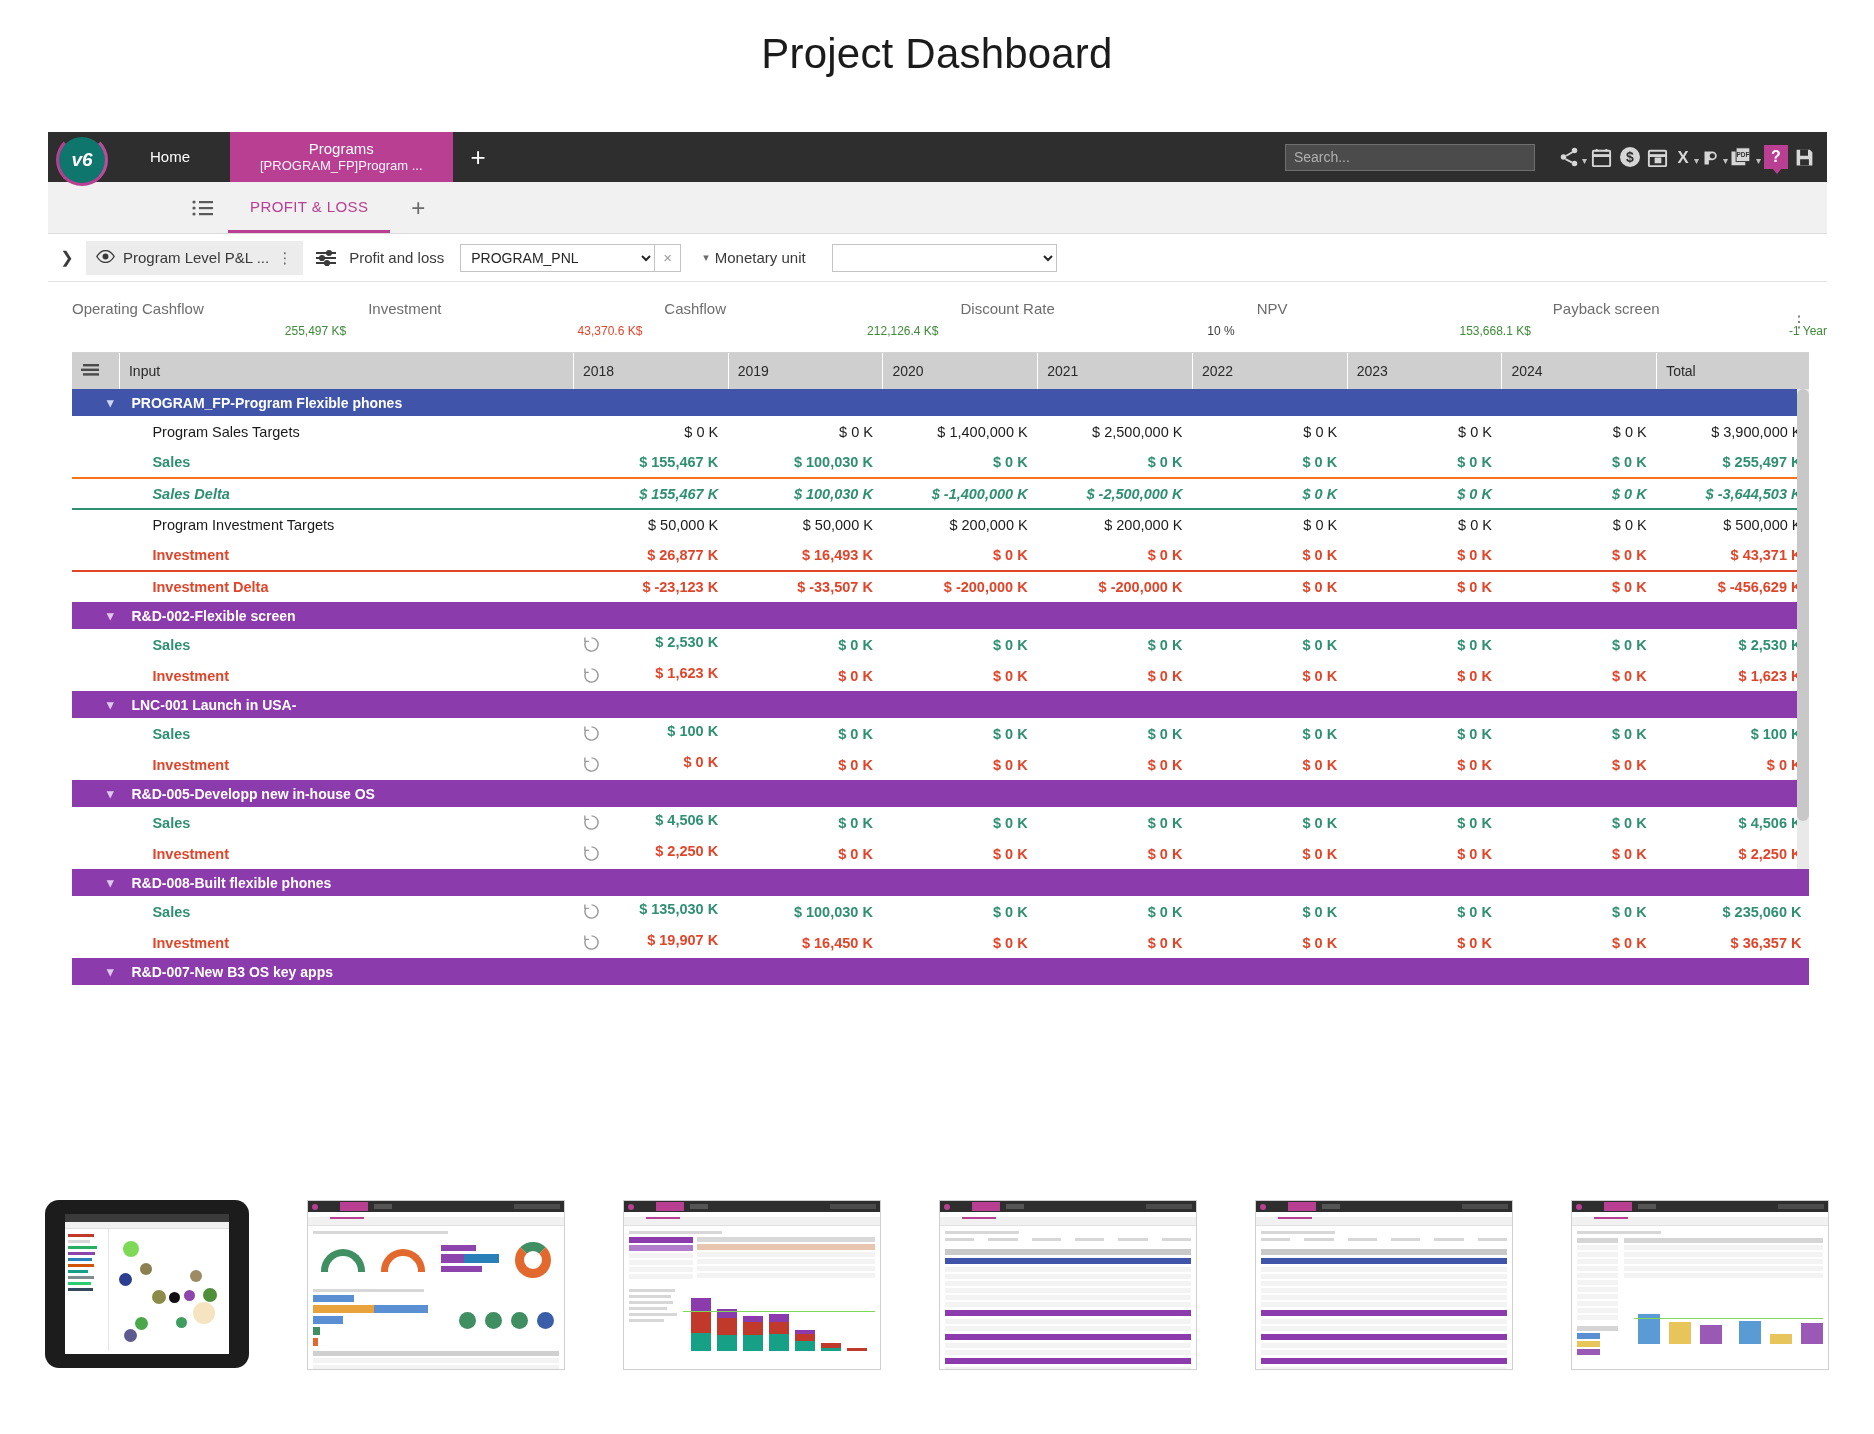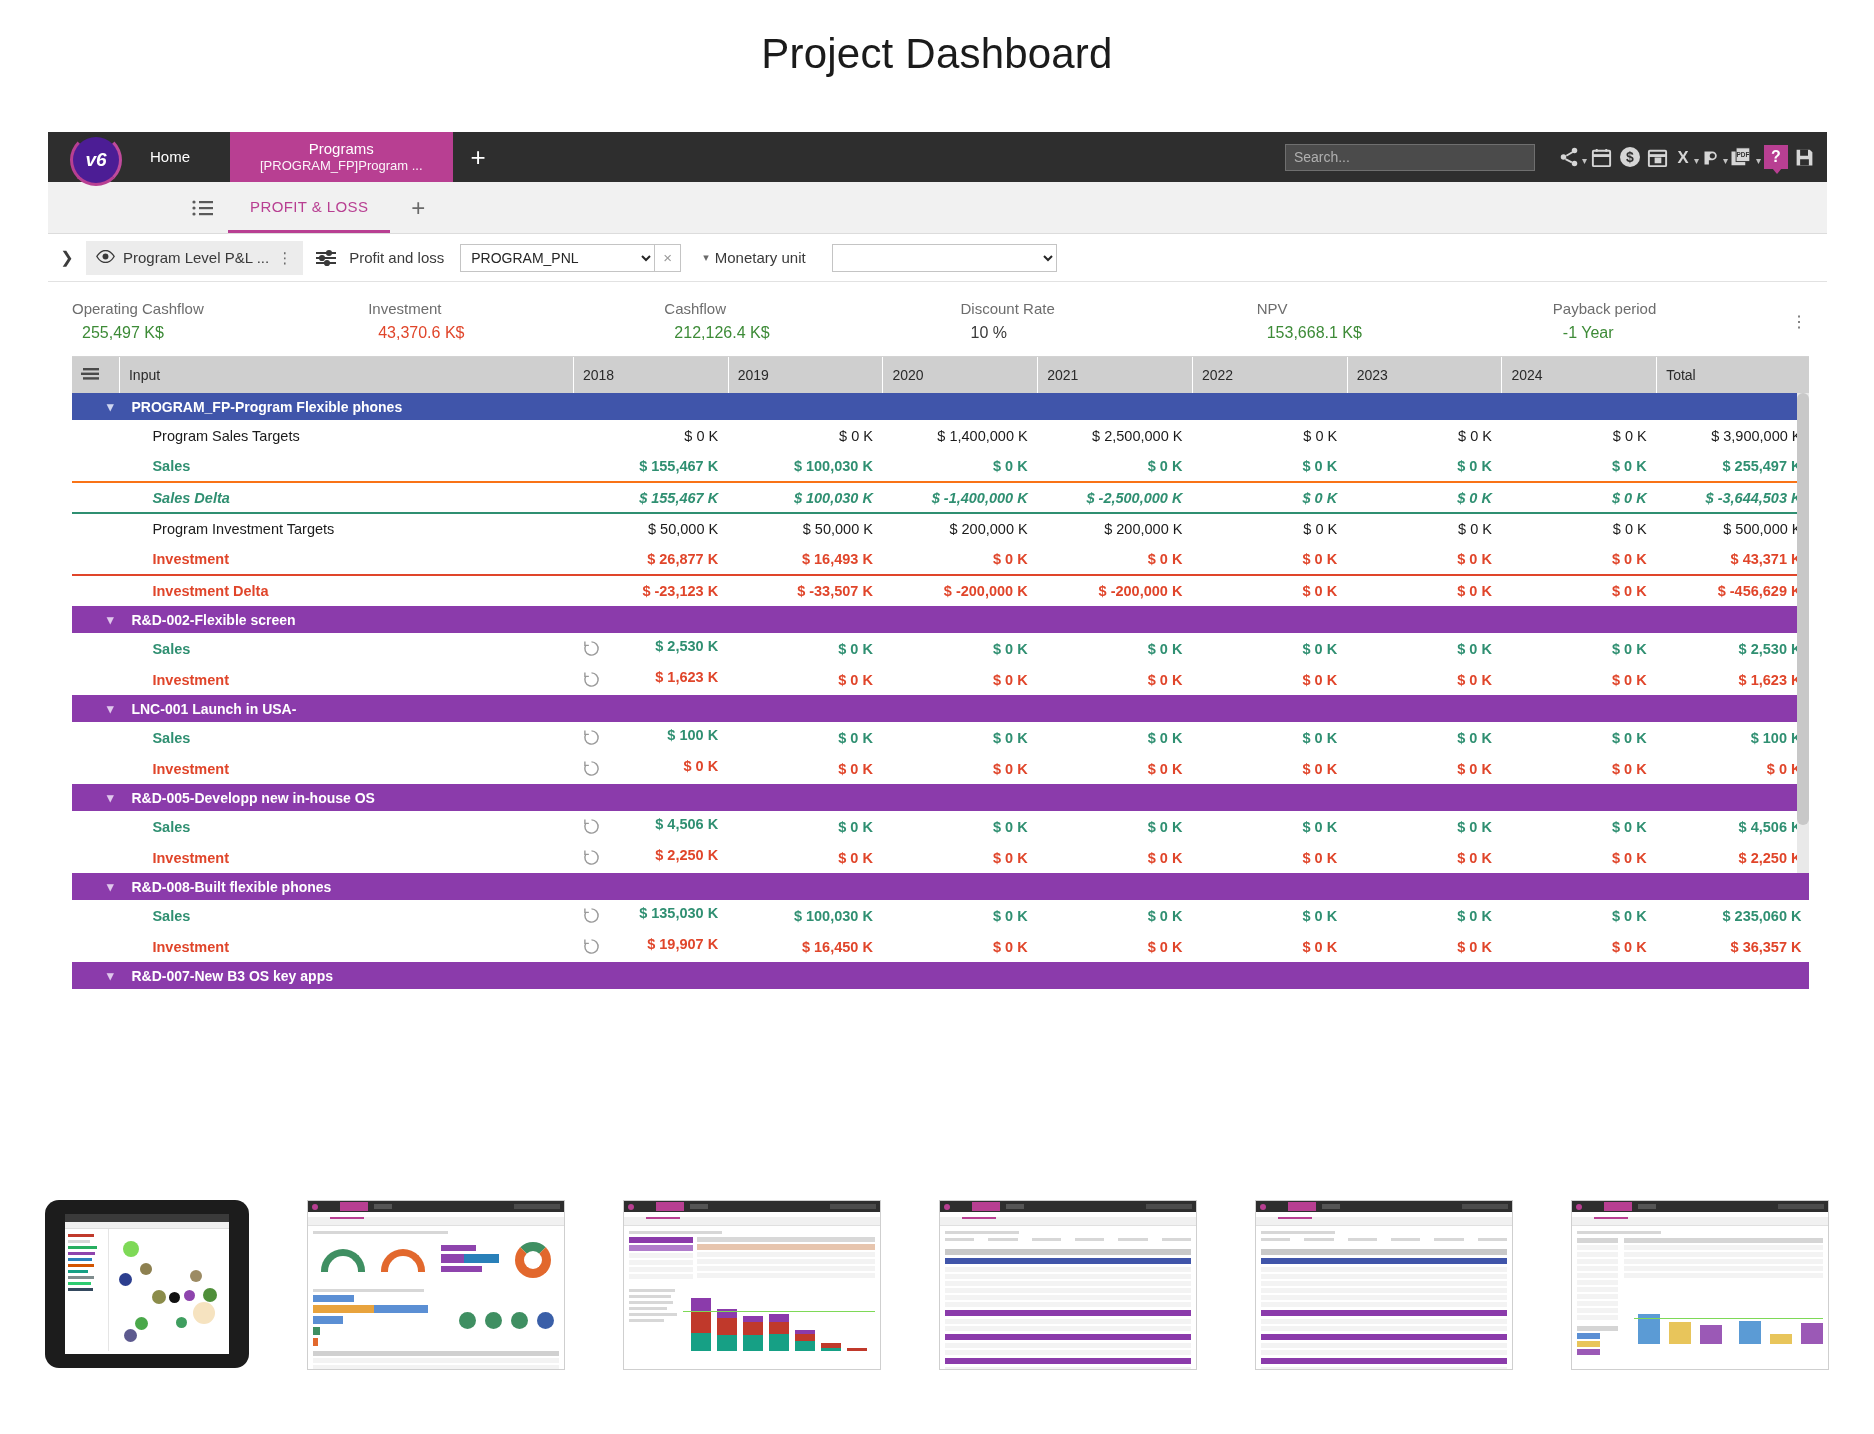--- a/index.html
+++ b/index.html
@@ -36,24 +36,24 @@
     height: 50px;
     background: #2e2e2e;
     display: flex;
     align-items: stretch;
   }
   .logo-wrap {
     width: 62px; position: relative; flex: 0 0 62px;
   }
   .logo-circle {
     position: absolute;
-    left: 22px; top: 2px;
+    left: 8px; top: 2px;
     width: 52px; height: 52px;
     border-radius: 50%;
-    background: #4c1d95;
+    background: #0f766e;
     border: 3px solid #b83f92;
     border-top-color: #2e2e2e;
     border-right-color: #c04a9c;
     display: flex; align-items: center; justify-content: center;
     color: #ffffff;
     font-size: 19px; font-weight: 700; font-style: italic;
     z-index: 4;
   }
   .nav-tab {
     display: flex; flex-direction: column;
@@ -187,21 +187,21 @@
 
   
   .kpis {
     display: flex;
     padding: 18px 0 14px 0;
     position: relative;
   }
   .kpi { flex: 1 1 0; padding-left: 22px; }
   .kpi:first-child { padding-left: 24px; }
   .kpi-label { font-size: 15px; color: #6d6d6d; margin-bottom: 7px; }
-  .kpi-value { font-size: 16px; padding-left: 10px; }
+  .kpi-value { font-size: 12px; padding-left: 10px; text-align: right; }
   .kpi-value.green { color: #3d8b37; }
   .kpi-value.red { color: #e0452a; }
   .kpi-value.dark { color: #3a3a3a; }
   .kpi-menu {
     position: absolute; right: 20px; top: 38px;
     color: #6b6b6b; font-size: 16px; letter-spacing: 0; cursor: pointer;
     line-height: 4px;
   }
 
   
@@ -515,21 +515,21 @@
     </div>
     <div class="kpi">
       <div class="kpi-label">Discount Rate</div>
       <div class="kpi-value dark">10 %</div>
     </div>
     <div class="kpi">
       <div class="kpi-label">NPV</div>
       <div class="kpi-value green">153,668.1 K$</div>
     </div>
     <div class="kpi">
-      <div class="kpi-label">Payback period</div>
+      <div class="kpi-label">Payback screen</div>
       <div class="kpi-value green">-1 Year</div>
     </div>
     <div class="kpi-menu">⋮</div>
   </div>
 
   <div class="grid-wrap">
     <table class="grid">
       <thead>
         <tr>
           <th class="col-handle">

